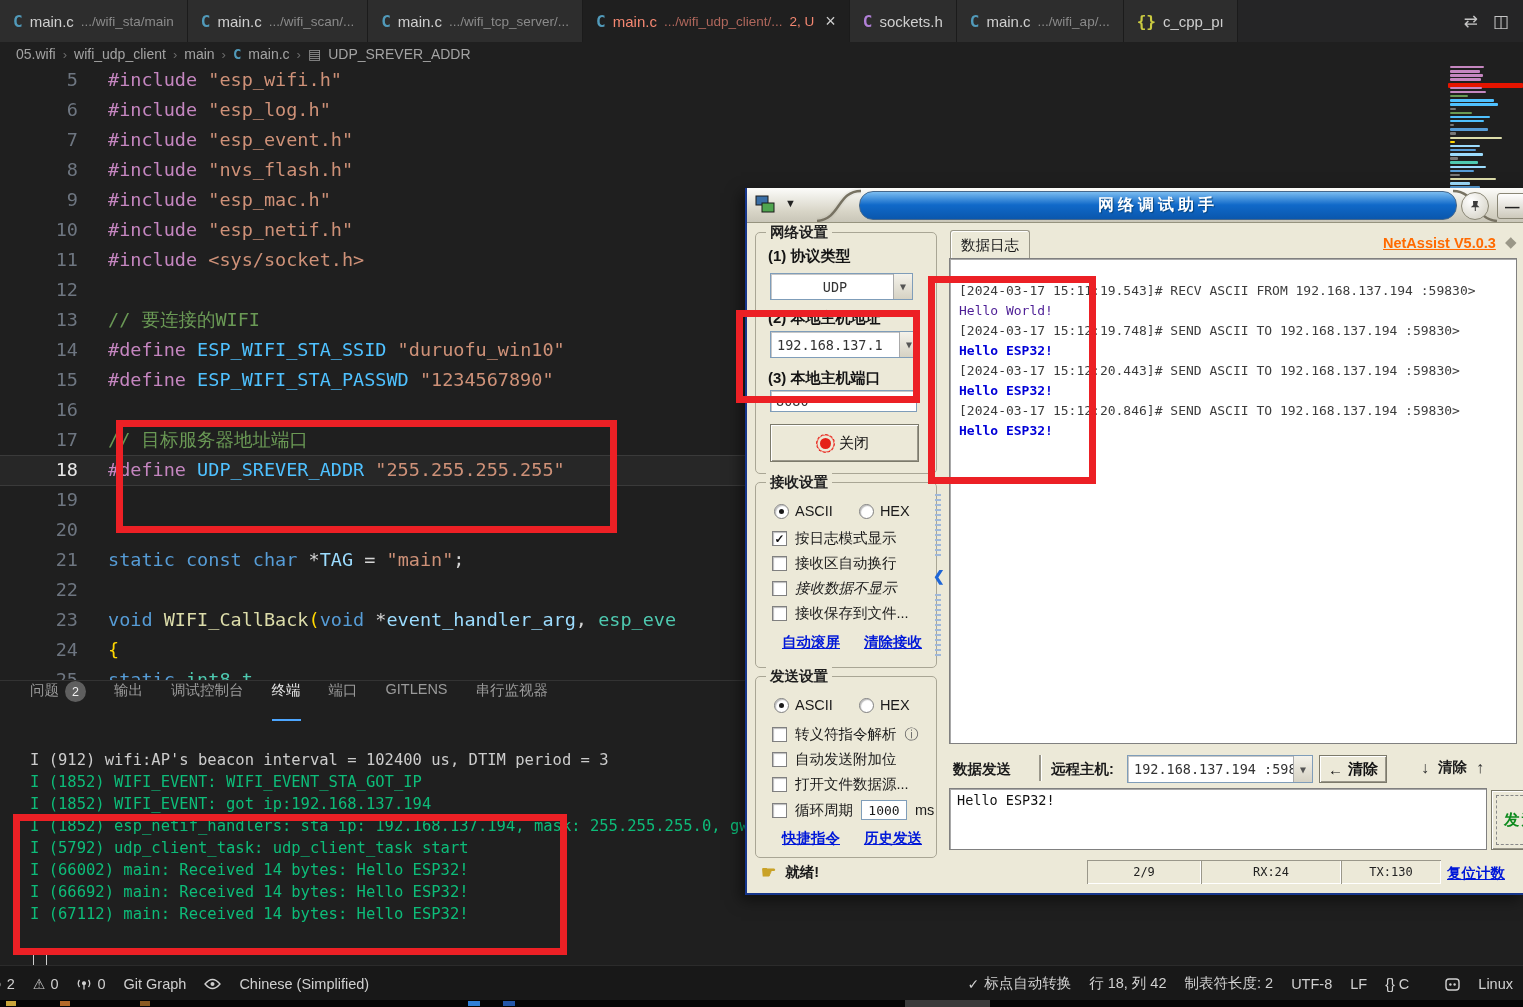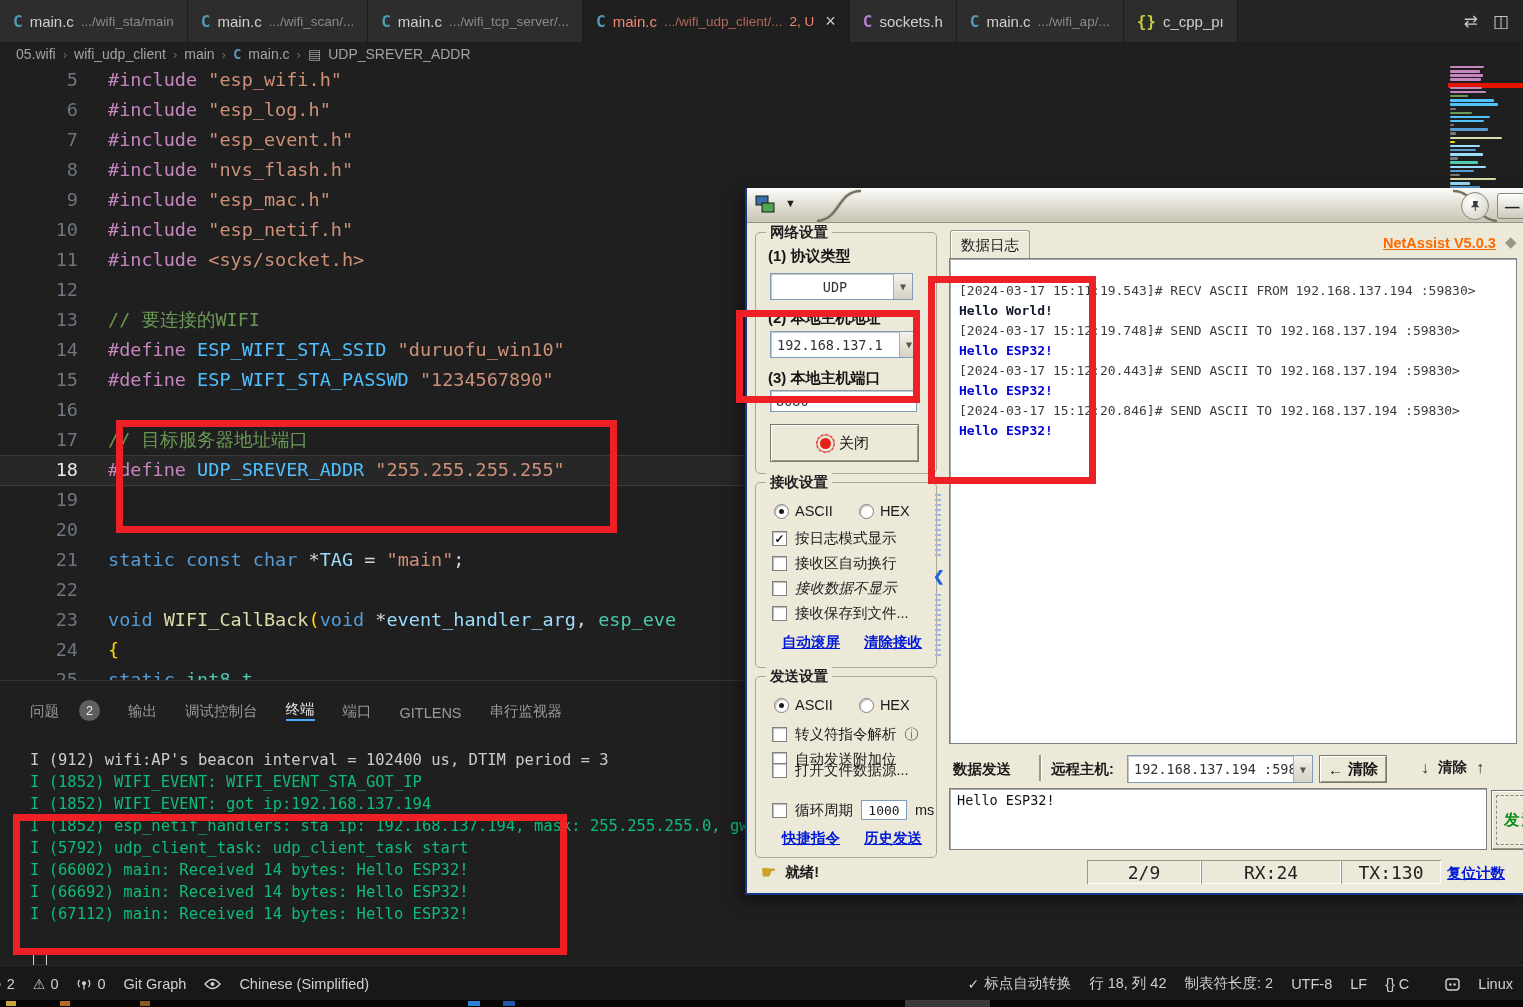--- a/index.html
+++ b/index.html
@@ -31,21 +31,21 @@
   #curline{position:absolute;left:0;right:75px;top:389px;height:31px;background:rgba(255,255,255,0.04);border-top:1px solid #3a3a3a;border-bottom:1px solid #3a3a3a;box-sizing:border-box;}
   .tk-pp{color:#c586c0}.tk-str{color:#ce9178}.tk-cmt{color:#6a9955}.tk-mac{color:#4fc1ff}
   .tk-num{color:#b5cea8}.tk-kw{color:#569cd6}.tk-var{color:#9cdcfe}.tk-fn{color:#dcdcaa}
   .tk-ty{color:#4ec9b0}.tk-pl{color:#d4d4d4}.tk-br{color:#ffd700}
   
   #minimap{position:absolute;left:1448px;top:66px;width:75px;height:124px;z-index:6;}
   .mmbar{position:absolute;height:2.4px;border-radius:1px;}
   
   #panel{position:absolute;left:0;top:680px;right:0;height:285px;background:#1f1f1f;border-top:1px solid #333;z-index:3;}
   #ptabs{display:flex;align-items:center;height:40px;padding-left:30px;gap:28px;}
-  .ptab{display:flex;align-items:flex-end;gap:20px;font-size:14.5px;color:#9a9a9a;height:100%;box-sizing:border-box;}
+  .ptab{display:flex;align-items:flex-start;gap:6px;font-size:14.5px;color:#9a9a9a;height:100%;box-sizing:border-box;}
   .ptab.active{color:#e8e8e8;border-bottom:2px solid #4da6ff;}
   .pbadge{background:#5f5f5f;color:#f0f0f0;border-radius:50%;width:21px;height:21px;font-size:12.5px;display:flex;align-items:center;justify-content:center;}
   #terminal{position:absolute;left:30px;top:68px;right:0;}
   .trow{font-family:"DejaVu Sans Mono",monospace;font-size:15.5px;line-height:22px;white-space:pre;}
   .t-fg{color:#cccccc}.t-green{color:#0dbc79}
   #cursorbox{position:absolute;left:33px;top:271px;width:12px;height:18px;border:1.5px solid #cfcfcf;}
   
   #statusbar{position:absolute;left:0;top:965px;right:0;height:35px;background:#181818;border-top:1px solid #2b2b2b;display:flex;align-items:center;justify-content:space-between;color:#d0d0d0;font-size:14.5px;z-index:30;}
   .sb-side{display:flex;align-items:center;gap:18px;}
   .sb-left{margin-left:-10px;}
@@ -81,30 +81,30 @@
   .cbrow{position:absolute;display:flex;align-items:center;gap:8px;font-size:14.5px;white-space:nowrap;}
   .cbox{width:13px;height:13px;background:#fff;border:1px solid #808080;box-shadow:inset 1px 1px 1px #bbb;display:flex;align-items:center;justify-content:center;font-size:12px;font-weight:bold;color:#111;line-height:1;}
   .na-link{color:#0018d8;text-decoration:underline;font-weight:600;font-size:14.5px;position:absolute;white-space:nowrap;}
   .na-split{position:absolute;left:184px;top:34px;width:15px;bottom:0;}
   .na-split .dots{position:absolute;left:4px;width:6px;height:62px;background:repeating-linear-gradient(#9fb8da 0 2px,rgba(0,0,0,0) 2px 5px);}
   .na-split .arr{position:absolute;left:2px;top:346px;color:#1f66d6;font-weight:bold;font-size:14px;}
   .na-logtab{position:absolute;left:203px;top:42px;width:78px;height:29px;background:#ece9d8;border:1px solid #9a9788;border-bottom:none;border-radius:3px 3px 0 0;display:flex;align-items:center;justify-content:center;font-size:14.5px;box-shadow:inset 1px 1px 0 #fff;}
   .na-version{position:absolute;left:636px;top:47px;font-size:14.5px;font-weight:bold;color:#ff6a00;text-decoration:underline;white-space:nowrap;}
   .na-diamond{position:absolute;left:758px;top:45px;color:#9a9788;font-size:15px;}
   .na-log{position:absolute;left:202px;top:70px;width:568px;height:486px;background:#fff;border:1px solid #808080;box-shadow:inset 1px 1px 0 #a8a8a8;padding:22px 6px 6px 9px;box-sizing:border-box;overflow:hidden;font-family:"DejaVu Sans Mono",monospace;font-size:13px;line-height:20px;white-space:pre;}
-  .lg-k{color:#3c3c3c}.lg-g{color:#0f172a;font-weight:bold}.lg-b{color:#0000d8;font-weight:bold}
+  .lg-k{color:#3c3c3c}.lg-g{color:#4c1d95;font-weight:normal}.lg-b{color:#0000d8;font-weight:bold}
   .na-sendtab{position:absolute;left:206px;top:572px;font-size:14.5px;font-weight:600;}
   .na-sep1{position:absolute;left:292px;top:567px;width:2px;height:26px;background:#9a978a;border-right:1px solid #fff;}
   .na-remlbl{position:absolute;left:304px;top:572px;font-size:14.5px;font-weight:600;white-space:nowrap;}
   .na-arrows{position:absolute;left:674px;top:570px;display:flex;gap:9px;align-items:center;font-size:14.5px;font-weight:600;white-space:nowrap;}
   .na-arrows .aic{font-size:16px;color:#333;}
   .na-sendarea{position:absolute;left:202px;top:600px;width:538px;height:62px;background:#fff;border:1px solid #808080;box-shadow:inset 1px 1px 0 #a8a8a8;padding:3px 7px;box-sizing:border-box;font-family:"DejaVu Sans Mono",monospace;font-size:13.5px;color:#111;}
   .na-sendbtn{position:absolute;left:744px;top:602px;width:64px;height:58px;background:#ece9d8;border:1px solid #7c7a6b;box-shadow:inset 1px 1px 0 #fff,inset -1px -1px 0 #9a978a;}
   .na-sendbtn .inner{position:absolute;inset:4px;border:1px dashed #888;display:flex;align-items:center;justify-content:flex-start;padding-left:7px;color:#0c8a1d;font-weight:bold;font-size:15.5px;letter-spacing:2px;}
-  .na-cell{position:absolute;top:672px;height:24px;box-shadow:inset 1px 1px 0 #9a978a,inset -1px -1px 0 #fff;display:flex;align-items:center;justify-content:center;font-size:18px;font-family:"DejaVu Sans Mono",monospace;color:#222;}
+  .na-cell{position:absolute;top:672px;height:24px;box-shadow:inset 1px 1px 0 #9a978a,inset -1px -1px 0 #fff;display:flex;align-items:center;justify-content:center;font-size:12px;font-family:"DejaVu Sans Mono",monospace;color:#222;}
   .na-ready{position:absolute;left:5px;top:672px;width:330px;height:24px;display:flex;align-items:center;gap:9px;padding-left:9px;font-size:14.5px;font-weight:600;box-sizing:border-box;}
   .hand{color:#c9a227;font-size:17px;}
   .na-reset{position:absolute;left:700px;top:676px;}
 </style>
 </head>
 <body>
 
 <div id="screen">
 
   <div id="tabbar">
@@ -415,20 +415,23 @@
         <path d="M70,33 C94,31 90,3 114,3" stroke="#777262" stroke-width="2.5" fill="none"></path>
         <path d="M706,3 C730,3 726,31 750,33" stroke="#777262" stroke-width="2.5" fill="none"></path>
       </svg>
       <span class="na-appicon">
         <svg width="22" height="19">
             <rect x="1" y="1" width="12" height="9" fill="#3a6ea5" stroke="#1b1b1b"></rect>
             <rect x="7" y="8" width="12" height="9" fill="#4fa54f" stroke="#1b1b1b"></rect>
           </svg>
       </span>
       <span class="na-dd">▼</span>
+      <div class="na-pill">
+        <span>网络调试助手</span>
+      </div>
       <div class="na-pin">
         <svg width="12" height="12">
             <path d="M4 1 L9 1 L8.2 5 L10.5 7.2 L6.8 7.2 L6.8 11 L5.8 11 L5.8 7.2 L1.8 7.2 L4.2 5 Z" fill="#3d3d3d"></path>
           </svg>
       </div>
       <div class="na-min">—</div>
     </div>
 
     <div class="na-group" style="left:8px;top:44px;width:180px;height:240px">
       <span class="gt">网络设置</span>
@@ -499,21 +502,21 @@
       <div id="txchecks">
           <div class="cbrow" style="left: 16px; top: 48px;">
             <span class="cbox"></span>
             <span>转义符指令解析</span>
             <span style="color: rgb(102, 102, 102); font-size: 14px;">ⓘ</span>
           </div>
           <div class="cbrow" style="left: 16px; top: 73px;">
             <span class="cbox"></span>
             <span>自动发送附加位</span>
           </div>
-          <div class="cbrow" style="left: 16px; top: 84px;">
+          <div class="cbrow" style="left: 16px; top: 98px;">
             <span class="cbox"></span>
             <span>打开文件数据源...</span>
           </div>
           <div class="cbrow" style="left: 16px; top: 123px;">
             <span class="cbox"></span>
             <span>循环周期</span>
             <span style="width: 44px; height: 18px; background: rgb(255, 255, 255); border: 1px solid rgb(127, 157, 185); font-family: &quot;DejaVu Sans Mono&quot;, monospace; font-size: 13px; display: inline-flex; align-items: center; justify-content: center;">1000</span>
             <span>ms</span>
           </div>
         </div>

